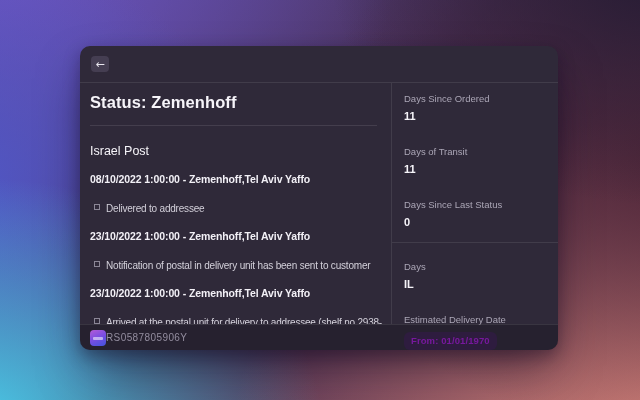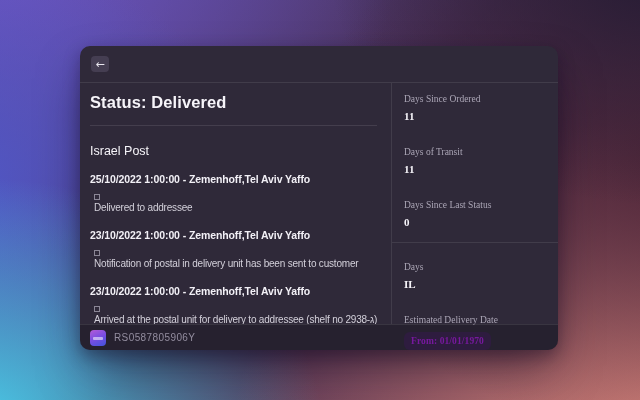--- a/index.html
+++ b/index.html
@@ -38,40 +38,40 @@
   .win-body { flex: 1 1 auto; display: flex; min-height: 0; }
   .main-col {
     flex: 0 0 312px; width: 312px; padding: 9px 6px 0 10px;
     border-right: 1px solid rgba(255,255,255,.09); overflow: hidden;
   }
   .status-title { font-size: 16.5px; font-weight: 700; color: #f6f4f9; line-height: 20px; letter-spacing: .1px; }
   .title-divider { border: none; border-top: 1px solid rgba(255,255,255,.10); margin-top: 13px; margin-right: 8px; }
   .carrier { margin-top: 18px; font-size: 12.5px; font-weight: 400; color: #f6f4f9; line-height: 15px; }
   .event { margin-top: 13px; }
   .event-date { font-size: 10.5px; font-weight: 700; color: #f2f0f6; line-height: 14px; letter-spacing: -0.1px; }
-  .event-detail { display: flex; margin-top: 5px; padding-left: 4px; flex-direction: column; }
+  .event-detail { display: flex; margin-top: 15px; padding-left: 4px; }
   .sq-bullet {
     flex: 0 0 6px; width: 6px; height: 6px; margin: 3px 6px 0 0;
     border: 1px solid #8b8696; background: transparent;
   }
   .event-detail-text { font-size: 10px; color: #d3d0da; line-height: 15px; letter-spacing: -0.2px; }
-  .side-col { flex: 1 1 auto; padding: 10px 12px 0 12px; display: flex; flex-direction: column; font-family: Liberation Serif, serif; }
+  .side-col { flex: 1 1 auto; padding: 10px 12px 0 12px; display: flex; flex-direction: column; }
   .stat-label { font-size: 9.5px; color: #aba6b6; line-height: 12px; margin-top: 16px; }
   .stat-label:first-child { margin-top: 0; }
   .stat-value { font-size: 11px; font-weight: 600; color: #f6f4f9; line-height: 14px; margin: 4px 0 7px; }
   .side-divider { border: none; border-top: 1px solid rgba(255,255,255,.09); margin: 6px -12px 2px; }
   .eta-badge {
     display: inline-block; width: fit-content; margin-top: 6px;
     font-size: 9.5px; font-weight: 600; line-height: 10px;
     padding: 4px 7px; border-radius: 6px; letter-spacing: .1px;
   }
   .win-footer {
     flex: 0 0 26px; border-top: 1px solid rgba(255,255,255,.09);
     background: rgba(20,16,28,.30); display: flex; align-items: center;
-    padding: 0 10px; gap: 8px;
+    padding: 0 10px; gap: 0;
   }
   .app-icon {
     width: 16px; height: 16px; border-radius: 4px; position: relative;
     background: linear-gradient(155deg, #b45cd8 0%, #7a4ee2 48%, #4153dd 100%);
   }
   .app-icon::after {
     content: ""; position: absolute; left: 3px; top: 7px; width: 10px; height: 3px;
     background: rgba(255,255,255,.55); border-radius: 1px;
   }
   .tracking-number { font-size: 10px; color: #938d9f; letter-spacing: .4px; }
@@ -84,26 +84,26 @@
 
     <div class="win-header">
       <button class="back-btn">
         <span>←</span>
       </button>
     </div>
 
     <div class="win-body">
 
       <div class="main-col">
-        <div class="status-title">Status: Delivered</div>
+        <div class="status-title">Status: Zemenhoff</div>
         <hr class="title-divider">
         <div class="carrier">Israel Post</div>
 
         <div class="event">
-          <div class="event-date">25/10/2022 1:00:00 - Zemenhoff,Tel Aviv Yaffo</div>
+          <div class="event-date">08/10/2022 1:00:00 - Zemenhoff,Tel Aviv Yaffo</div>
           <div class="event-detail">
             <span class="sq-bullet"></span>
             <span class="event-detail-text">Delivered to addressee</span>
           </div>
         </div>
 
         <div class="event">
           <div class="event-date">23/10/2022 1:00:00 - Zemenhoff,Tel Aviv Yaffo</div>
           <div class="event-detail">
             <span class="sq-bullet"></span>

